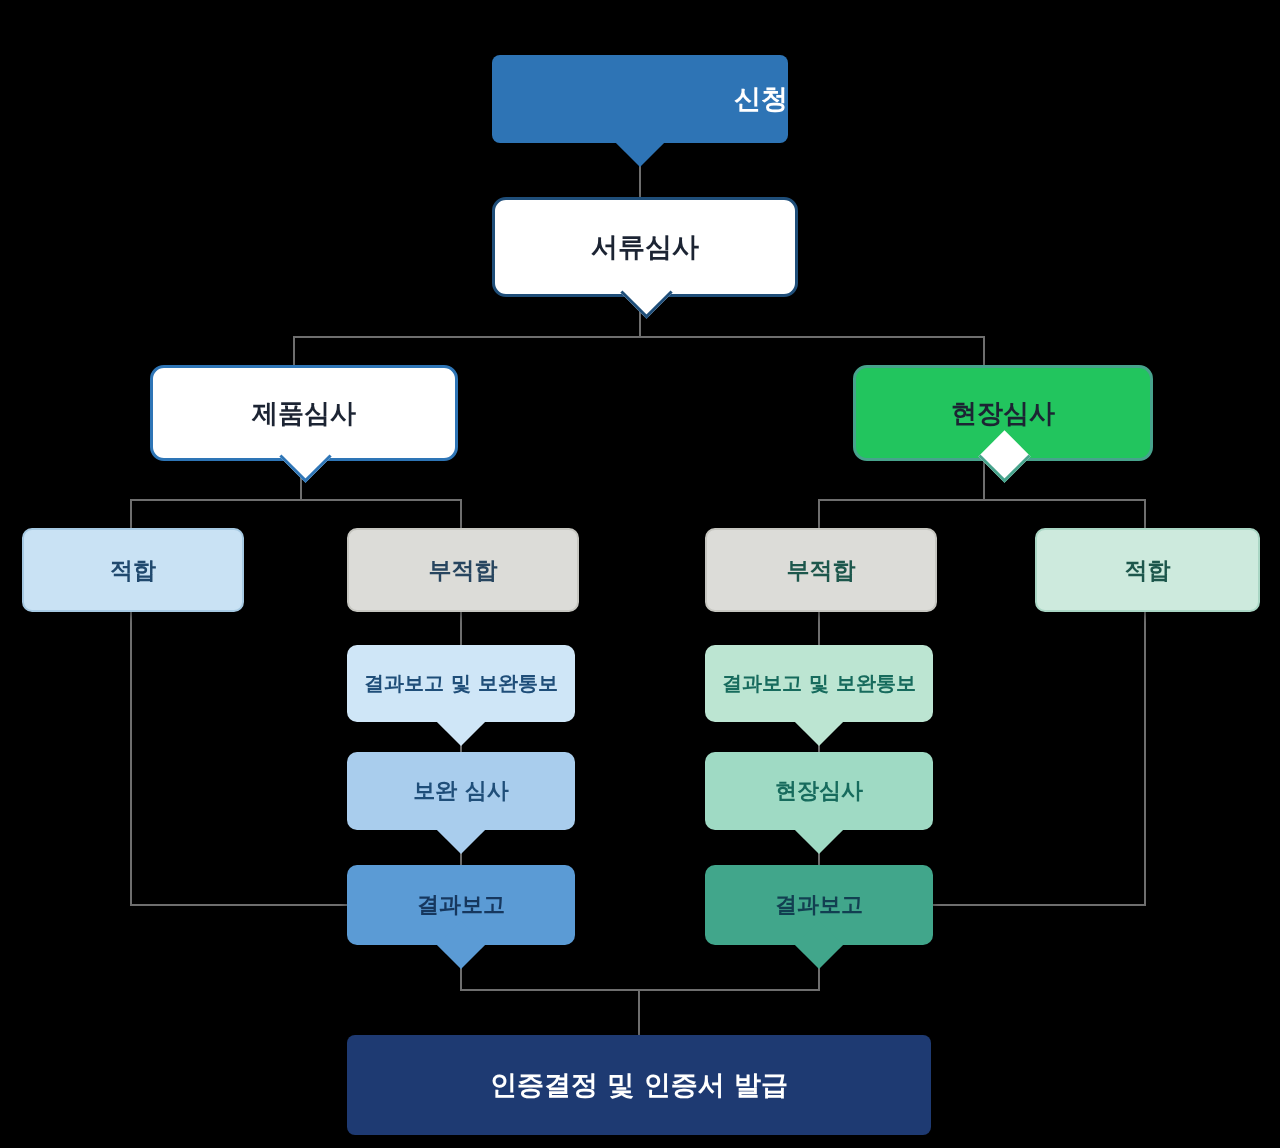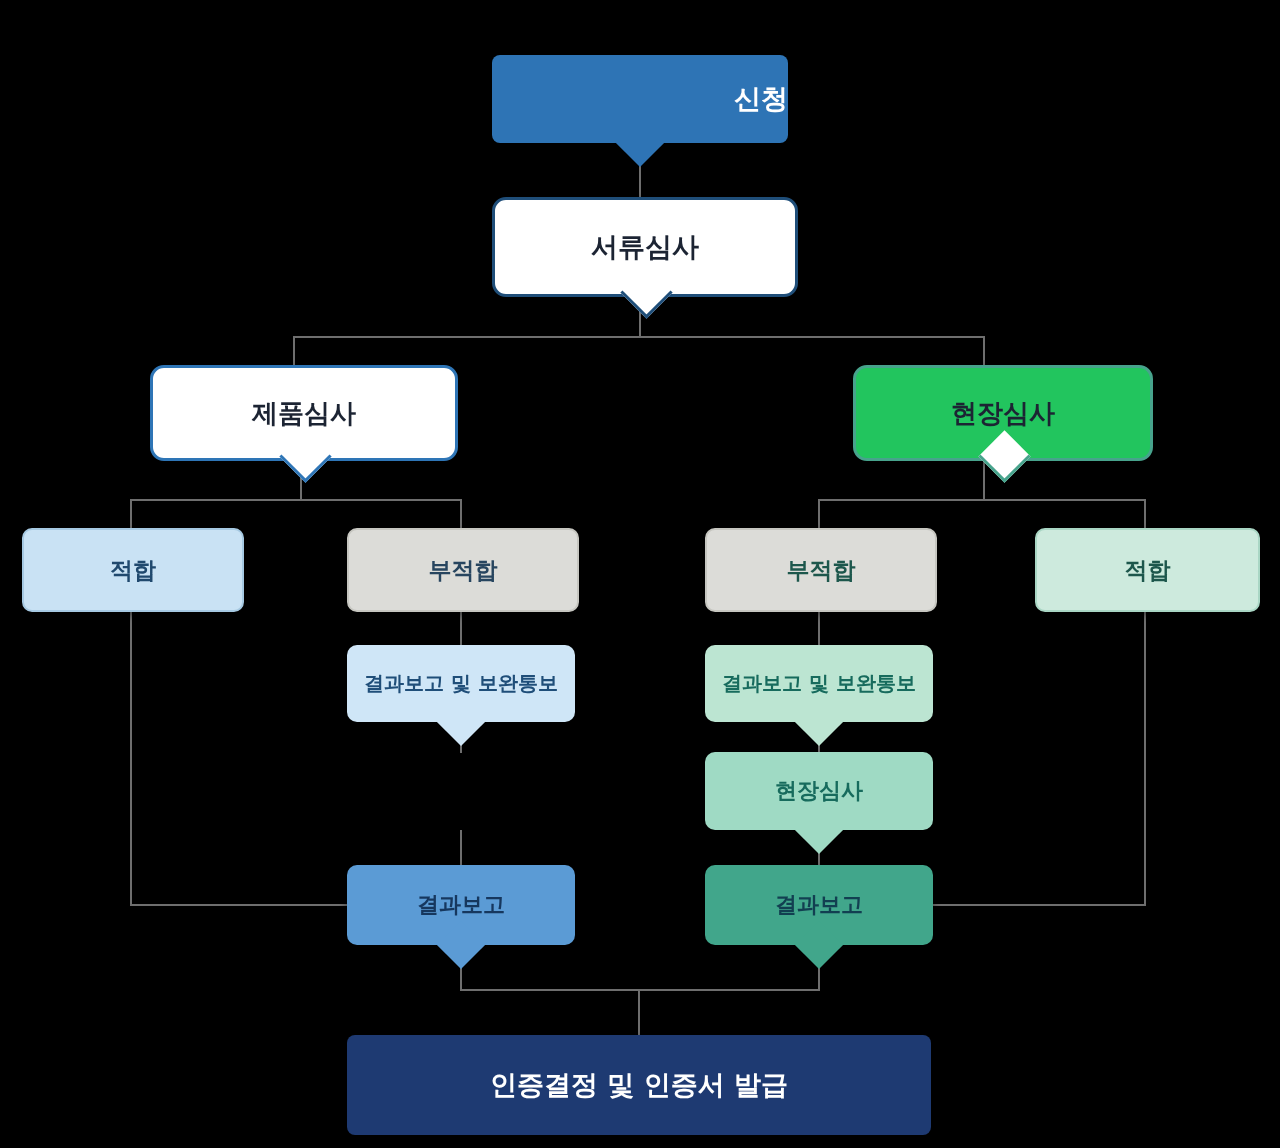--- a/index.html
+++ b/index.html
@@ -205,20 +205,24 @@
 
   <div class="node n-fail-l">
     <span class="label">부적합</span>
   </div>
 
   <div class="node n-notify-l">
     <span class="label">결과보고 및 보완통보</span>
     <span class="tail"></span>
   </div>
 
+  <div class="node n-supp">
+    <span class="label">보완 심사</span>
+    <span class="tail"></span>
+  </div>
 
   <div class="node n-result-l">
     <span class="label">결과보고</span>
     <span class="tail"></span>
   </div>
 
   <div class="node n-fail-r">
     <span class="label">부적합</span>
   </div>
 

